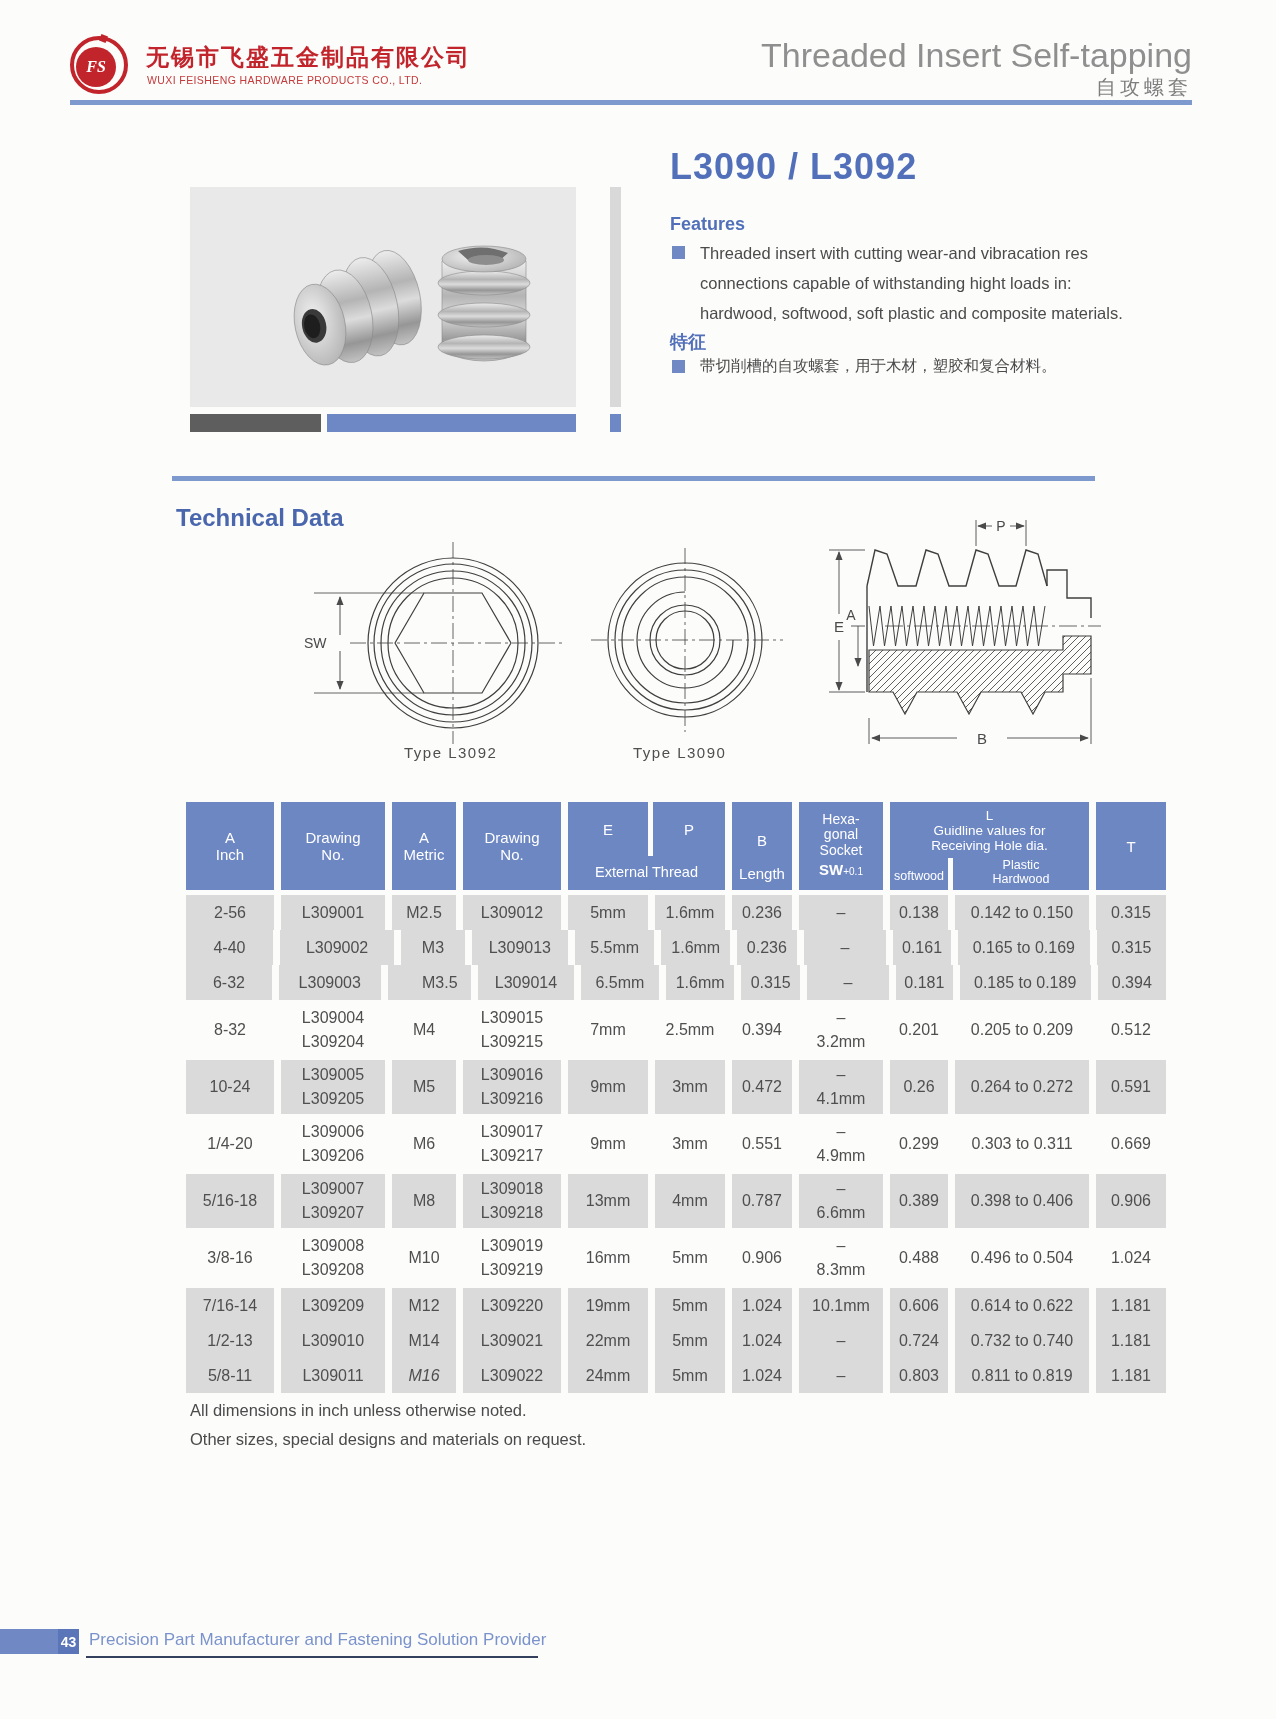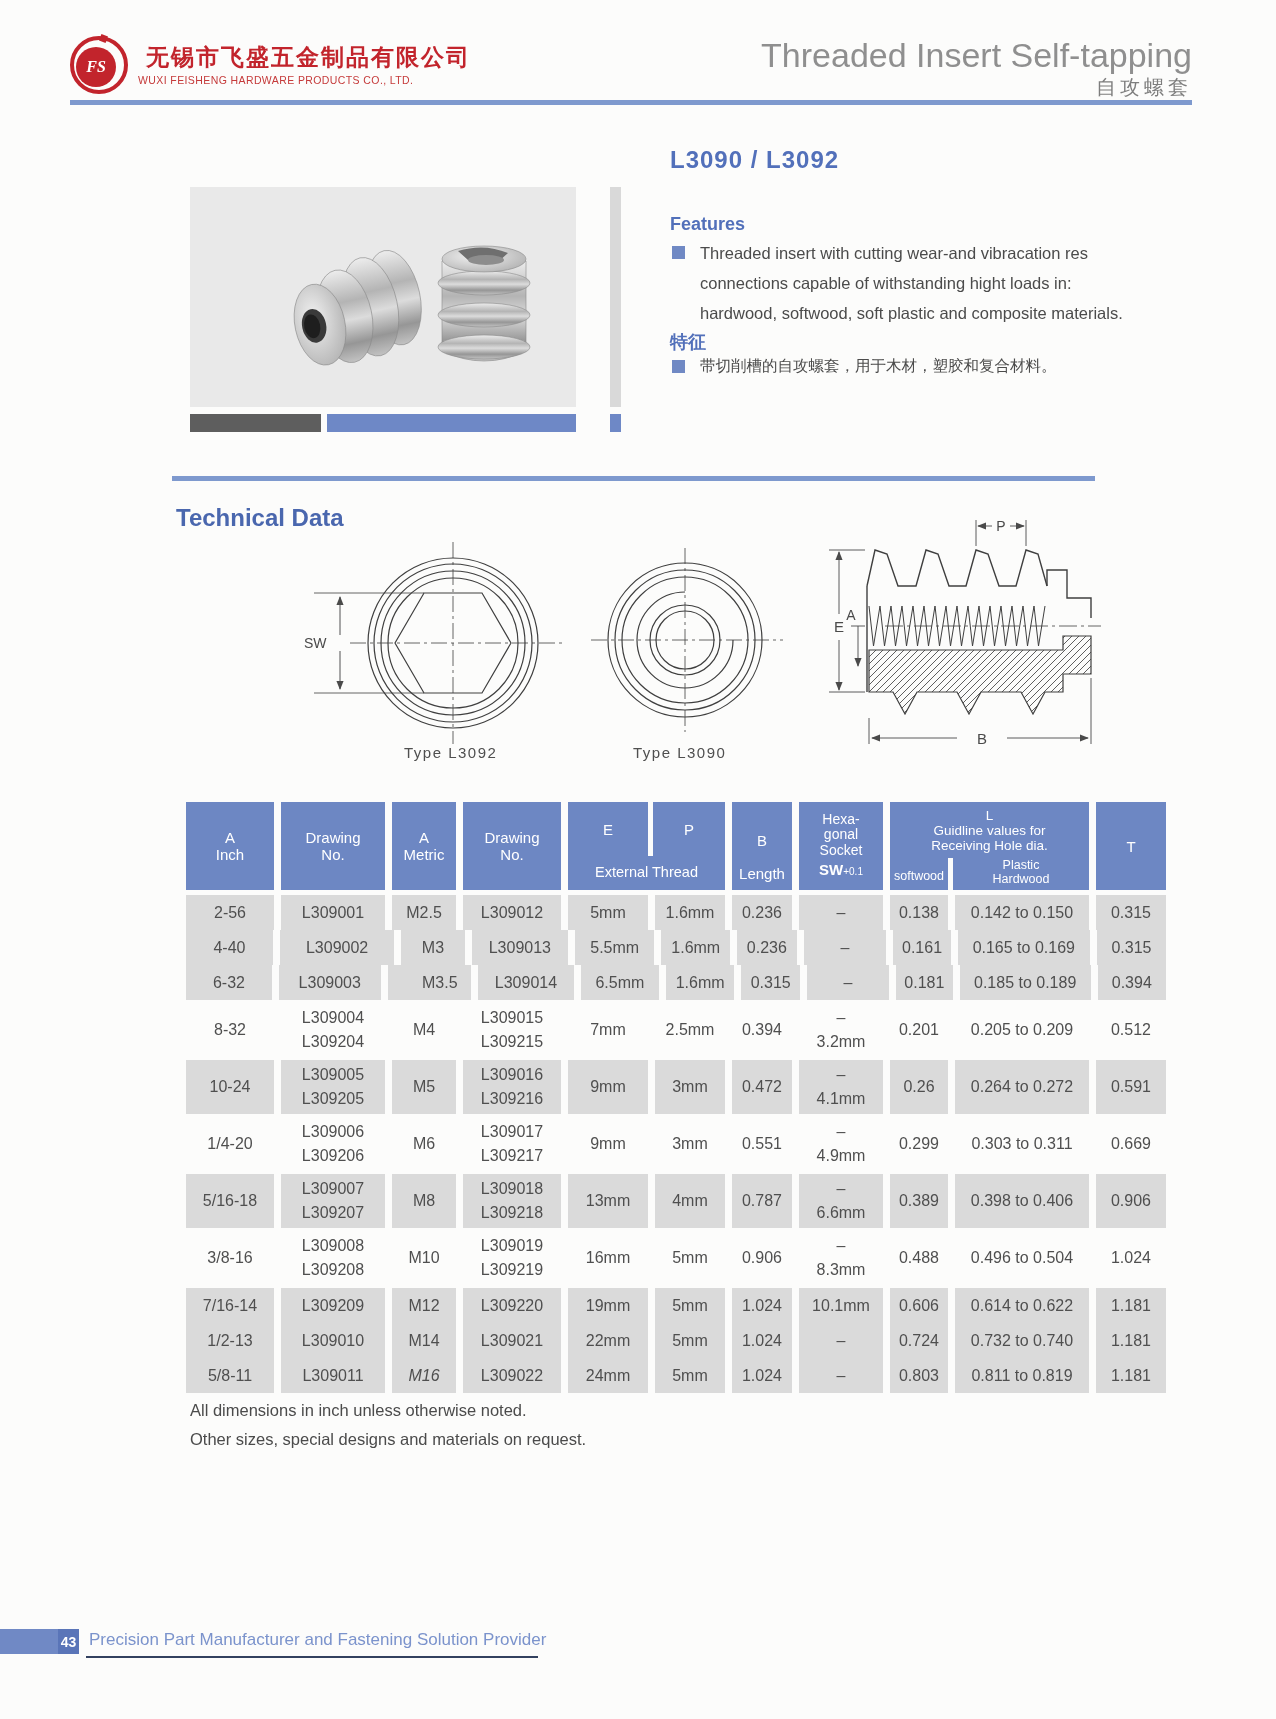--- a/index.html
+++ b/index.html
@@ -9,32 +9,32 @@
 
   
   .logo{left:70px;top:36px;width:58px;height:58px;}
   .logo-ring{position:absolute;left:0;top:0;width:58px;height:58px;border-radius:50%;
              border:4px solid #c2242c;box-sizing:border-box;}
   .logo-core{position:absolute;left:6px;top:11px;width:40px;height:40px;border-radius:50%;
              background:#c2242c;color:#fff;display:flex;align-items:center;justify-content:center;
              font-style:italic;font-weight:bold;font-size:16px;font-family:"Liberation Serif",serif;}
   .logo-dot{position:absolute;left:30px;top:-1px;width:7px;height:7px;background:#c2242c;transform:rotate(20deg);}
   .company-cn{left:146px;top:42px;font-size:23px;font-weight:bold;color:#c2242c;letter-spacing:2px;}
-  .company-en{left:138px;top:74px;font-size:10.5px;color:#c53a3a;letter-spacing:0.4px;}
+  .company-en{left:147px;top:74px;font-size:10.5px;color:#c53a3a;letter-spacing:0.4px;}
   .prod-en{right:84px;top:36px;font-size:34px;color:#8f8f8f;}
   .prod-cn{right:84px;top:74px;font-size:20px;color:#7d7d7d;letter-spacing:4px;}
   .head-rule{left:70px;top:100px;width:1122px;height:5px;background:#7e99ce;}
 
   
   .photo{left:190px;top:187px;width:386px;height:220px;background:#e9e9e9;}
   .bar-dark{left:190px;top:414px;width:131px;height:18px;background:#5e5e5e;}
   .bar-blue{left:327px;top:414px;width:249px;height:18px;background:#6e88c6;}
   .vstrip{left:610px;top:187px;width:11px;height:220px;background:#d9d9d9;}
   .vstrip-accent{left:610px;top:414px;width:11px;height:18px;background:#6e88c6;}
-  .title{left:670px;top:146px;font-size:24px;font-weight:800;color:#5270ba;letter-spacing:1px;}
+  .title{left:670px;top:146px;font-size:36px;font-weight:800;color:#5270ba;letter-spacing:1px;}
   .feat-h{left:670px;top:214px;font-size:18px;font-weight:bold;color:#5270ba;}
   .bullet{width:13px;height:13px;background:#7089c4;}
   .b1{left:672px;top:246px;}
   .feat-lines{left:700px;top:238px;font-size:16.5px;line-height:30px;color:#4b4b4b;}
   .cn-h{left:670px;top:330px;font-size:18px;font-weight:bold;color:#5270ba;}
   .b2{left:672px;top:360px;}
   .cn-text{left:700px;top:356px;font-size:15.5px;color:#4b4b4b;}
 
   
   .rule2{left:172px;top:476px;width:923px;height:5px;background:#7e99ce;}

